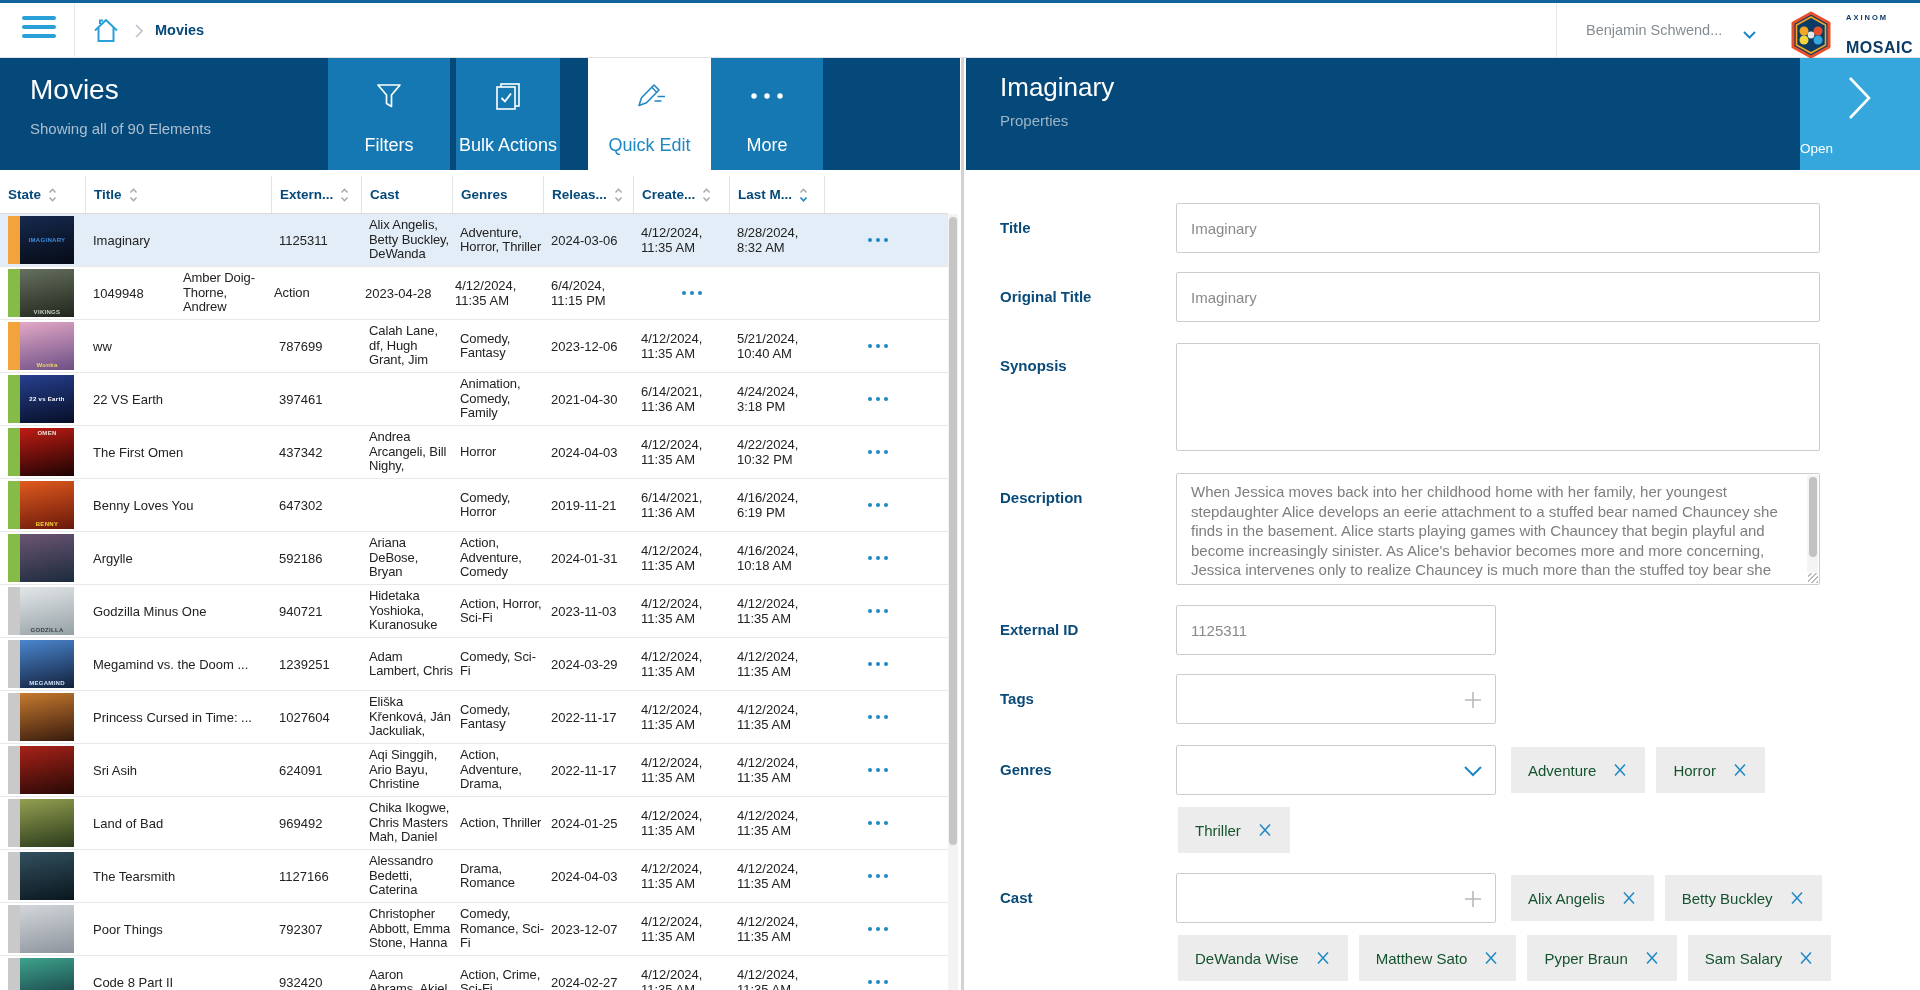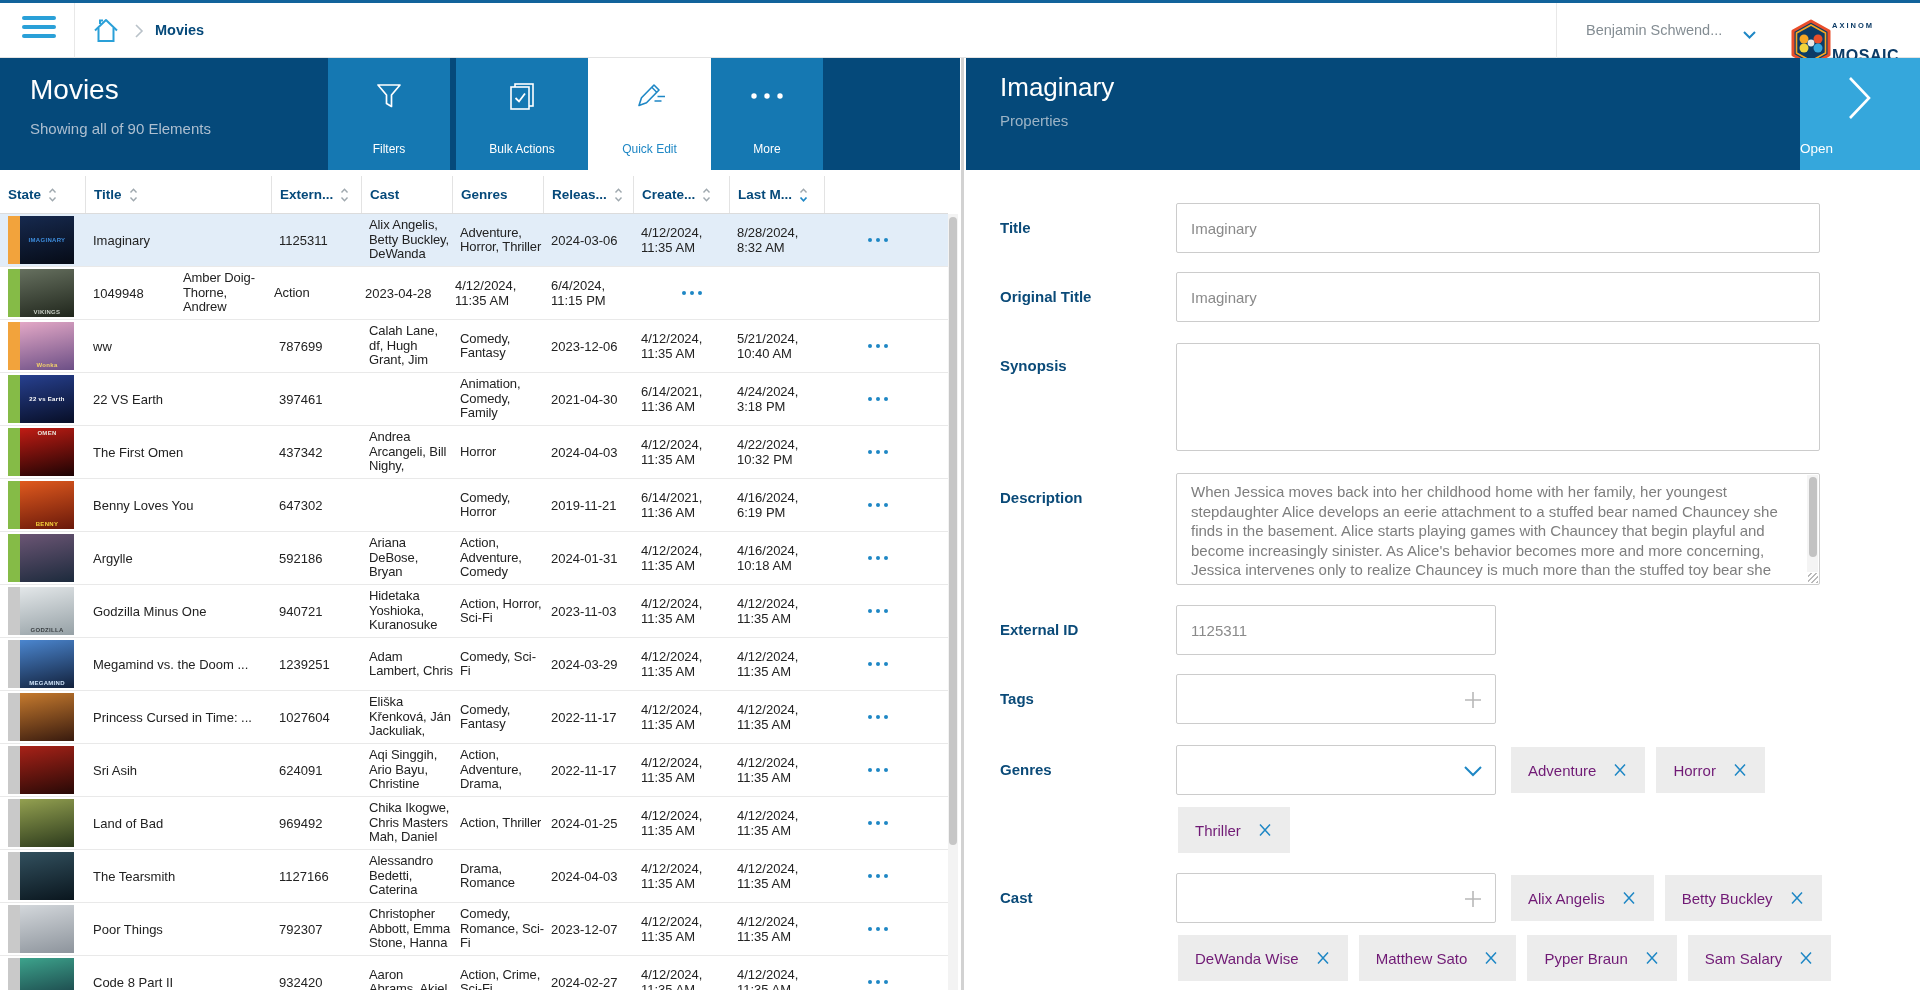--- a/index.html
+++ b/index.html
@@ -13,31 +13,31 @@
   .top-accent{position:absolute;top:0;left:0;width:1920px;height:3px;background:#11639b}
   .topbar{position:absolute;top:3px;left:0;width:1920px;height:55px;background:#fff;border-bottom:1px solid #e3e3e3}
   .hamburger{position:absolute;left:22px;top:13px;width:34px;height:28px;cursor:pointer}
   .hamburger i{display:block;height:3.5px;background:#2aa0d8;border-radius:2px;margin-bottom:5.5px}
   .tsep{position:absolute;top:0;width:1px;height:55px;background:#e8e8e8}
   .home{position:absolute;left:92px;top:14px}
   .bc-chev{position:absolute;left:134px;top:20px}
   .bc-label{position:absolute;left:155px;top:19px;font-size:14.5px;font-weight:bold;color:var(--navy)}
   .user-name{position:absolute;left:1586px;top:19px;width:146px;font-size:14.5px;color:#848d93;white-space:nowrap;overflow:hidden}
   .user-chev{position:absolute;left:1742px;top:23px;cursor:pointer}
-  .logo{position:absolute;left:1790px;top:16px;display:flex;align-items:center;gap:0}
+  .logo{position:absolute;left:1790px;top:8px;display:flex;align-items:center;gap:14px}
   .logo-text{line-height:1}
   .logo-t1{font-size:7.5px;letter-spacing:2px;color:#0c3b66;font-weight:bold}
   .logo-t2{font-size:16px;letter-spacing:.5px;color:#0c3b66;font-weight:bold;margin-top:19px}
   
   .lhead{position:absolute;left:0;top:58px;width:960px;height:112px;background:var(--navy);color:#fff}
   .lhead-title{position:absolute;left:30px;top:16px;font-size:28px}
   .lhead-sub{position:absolute;left:30px;top:62px;font-size:15px;color:#aebfd0}
   .tile{position:absolute;top:0;height:112px;background:var(--btn-blue);color:#fff;cursor:pointer;text-align:center}
   .tile .ticon{position:absolute;top:18px;left:0;right:0;height:40px;display:flex;align-items:center;justify-content:center}
-  .tile .tlabel{position:absolute;bottom:14px;left:0;right:0;font-size:12px}
+  .tile .tlabel{position:absolute;bottom:14px;left:0;right:0;font-size:18px}
   .tile.active{background:#fff;color:var(--link)}
   .tile.bright{background:var(--cyan)}
   
   .thead{position:absolute;left:0;top:176px;width:948px;height:38px;display:flex;border-bottom:1px solid #dcdcdc;background:#fff}
   .hcell{display:flex;align-items:center;gap:7px;padding-left:8px;border-right:1px solid #e3e3e3;height:100%}
   .hlabel{font-size:13.5px;font-weight:bold;color:var(--navy);white-space:nowrap}
   .sorticon path{fill:none;stroke:#9fa8ae;stroke-width:1.4}
   .sort-desc .sorticon .dn{stroke:var(--link);stroke-width:1.7}
   .c0{width:86px}.c1{width:186px}.c2{width:90px}.c3{width:91px}.c4{width:91px}
   .c5{width:90px}.c6{width:96px}.c7{width:95px}.c8{width:123px;border-right:none}
@@ -73,21 +73,21 @@
   .plus-btn{position:absolute;cursor:pointer}
   .plus-btn path{stroke:#b8b8b8;stroke-width:1.6;fill:none}
   .chev-btn{position:absolute;cursor:pointer}
   .chev-btn path{stroke:var(--link);stroke-width:2;fill:none}
   .desc-text{padding:8px 30px 0 14px;font-size:15px;line-height:19.5px;color:#7e7e7e;height:110px;overflow:hidden}
   .dscroll{position:absolute;right:1px;top:1px;bottom:12px;width:11px;background:#f4f4f4}
   .dthumb{position:absolute;left:1.5px;top:2px;width:8px;height:82%;background:#c2c2c2;border-radius:4px}
   .dresize{position:absolute;right:1px;bottom:1px;width:10px;height:10px;
     background:repeating-linear-gradient(135deg,transparent 0 2px,#b9b9b9 2px 3.5px)}
   .chiprow{position:absolute;display:flex}
-  .chip{display:inline-flex;align-items:center;height:46px;background:#ececec;padding:0 17px;margin-right:11px;font-size:15px;color:#701a75;white-space:nowrap}
+  .chip{display:inline-flex;align-items:center;height:46px;background:#ececec;padding:0 17px;margin-right:11px;font-size:15px;color:#14532d;white-space:nowrap}
   .chip-x{margin-left:16px;cursor:pointer}
   .chip-x path{stroke:var(--link);stroke-width:1.5;fill:none}
 </style>
 </head>
 <body>
 
 <div class="top-accent"></div>
 
 <div class="topbar">
   <div class="hamburger">
@@ -138,21 +138,21 @@
   <div class="lhead-sub">Showing all of 90 Elements</div>
 
   <div class="tile" style="left:328px;width:122px">
     <div class="ticon">
       <svg width="30" height="30" viewBox="0 0 30 30">
           <path d="M4 4 H26 L17.5 14 V25.5 L12.5 22.5 V14 Z" fill="none" stroke="#fff" stroke-width="1.7" stroke-linejoin="round"></path>
         </svg>
     </div>
     <div class="tlabel">Filters</div>
   </div>
-  <div class="tile" style="left:456px;width:132px">
+  <div class="tile" style="left:456px;width:104px">
     <div class="ticon">
       <svg width="32" height="30" viewBox="0 0 32 30">
         <rect x="9" y="3" width="18" height="22" fill="none" stroke="#fff" stroke-width="1.6"></rect>
         <rect x="5" y="6" width="18" height="22" fill="#1578b2" stroke="#fff" stroke-width="1.6"></rect>
         <path d="M9.5 17 L13 20.5 L19 12.5" fill="none" stroke="#fff" stroke-width="1.8"></path>
       </svg>
     </div>
     <div class="tlabel">Bulk Actions</div>
   </div>
   <div class="tile active" style="left:588px;width:123px">

